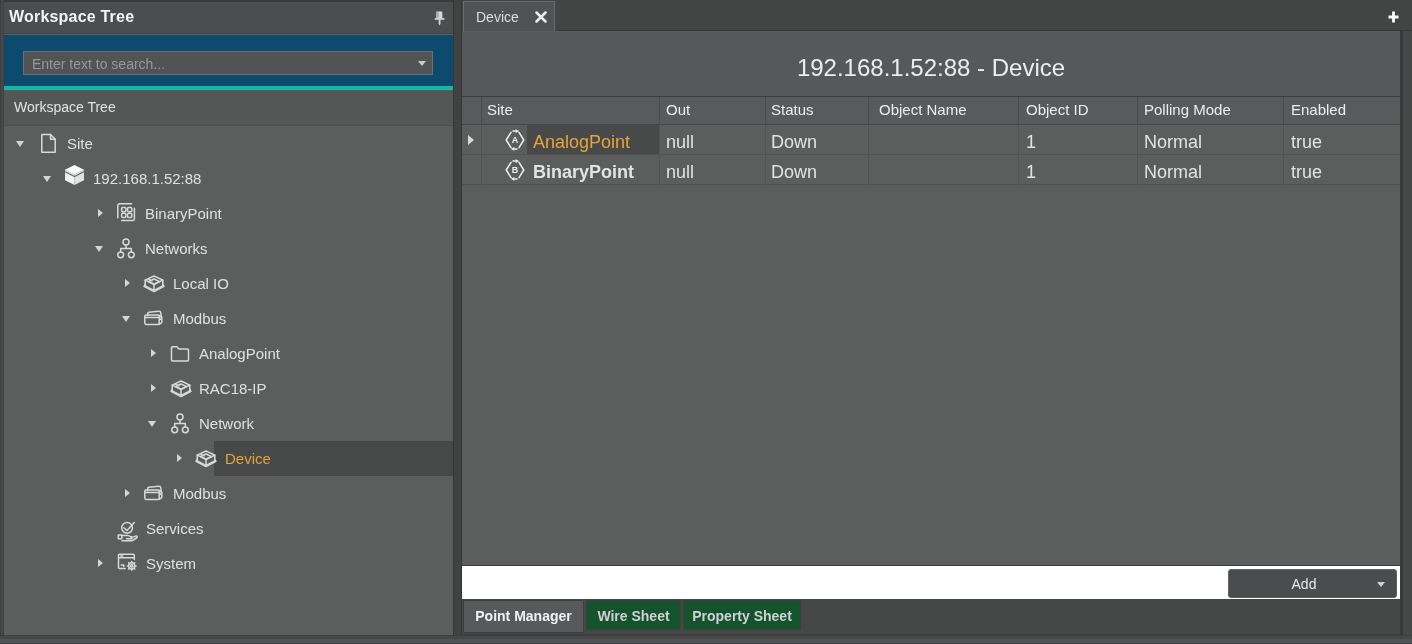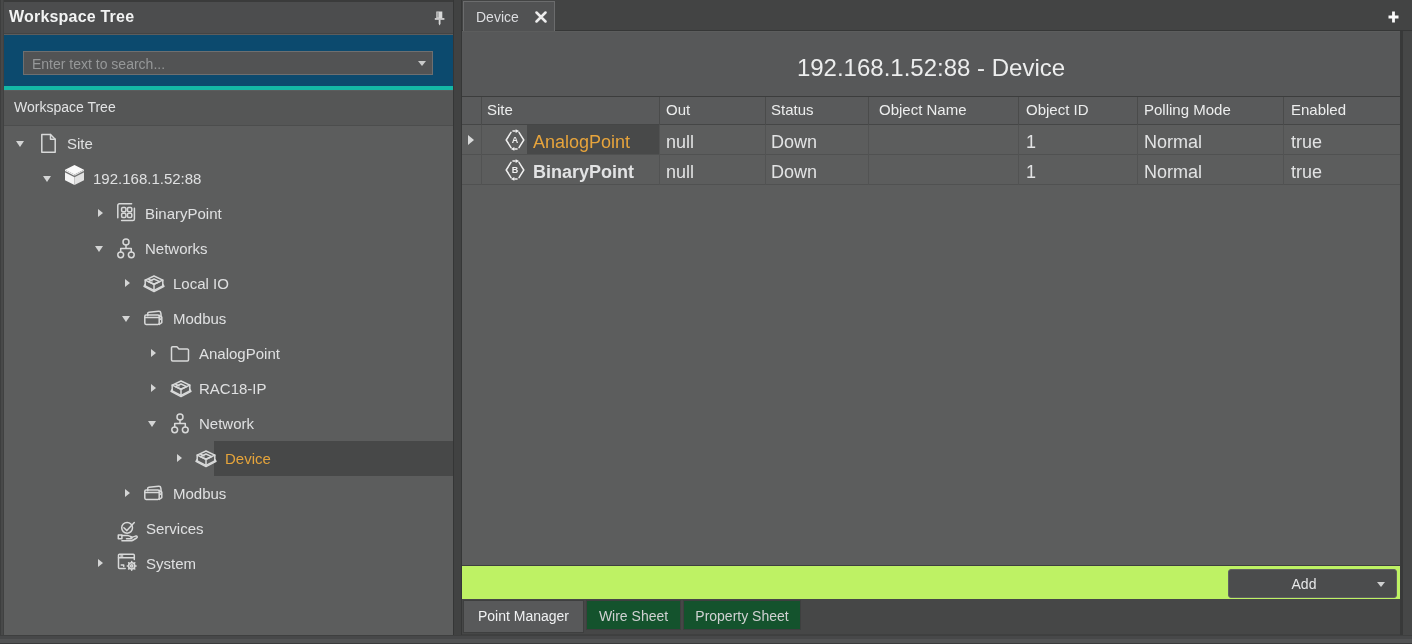--- a/index.html
+++ b/index.html
@@ -36,25 +36,25 @@
 #titlebar .t { position:absolute; width:938px; top:22px; text-align:center; font-size:24px; color:#eceded; }
 #thead { left:0; top:97px; width:938px; height:28px; background:#595a5b; border-bottom:1px solid #454646; }
 .hcell { position:absolute; top:4px; font-size:15px; color:#eceded; }
 .vline { position:absolute; top:0; width:1px; height:28px; background:#4a4b4b; }
 #rows { left:0; top:125px; width:938px; }
 .grow { position:absolute; width:938px; height:30px; border-bottom:1px solid #505151; }
 .gcell { position:absolute; top:7px; font-size:18px; color:#e2e3e4; }
 .gvline { position:absolute; top:0; width:1px; height:30px; background:#525353; }
 #focus-cell { position:absolute; left:65px; top:0px; width:133px; height:29px; background:#484949; }
 #row-ind { position:absolute; left:6px; top:10px; width:0; height:0; border-left:6px solid #d8d9d9; border-top:5px solid transparent; border-bottom:5px solid transparent; }
-#addbar { left:0; top:565px; width:938px; height:34px; background:#bef264; border-top:1px solid #3e3f3f; }
+#addbar { left:0; top:565px; width:938px; height:34px; background:#ffffff; border-top:1px solid #3e3f3f; }
 #addbtn { position:absolute; left:766px; top:3px; width:169px; height:29px; background:#4b4c4d; border:1px solid #606162; border-radius:3px; }
 #addbtn .t { position:absolute; width:150px; top:6px; text-align:center; font-size:14px; color:#e6e7e8; }
 #addbtn .ar { position:absolute; left:148px; top:12px; width:0; height:0; border-top:5px solid #cfd0d0; border-left:4px solid transparent; border-right:4px solid transparent; }
-#btabs { left:0; top:599px; width:938px; height:36px; background:#464747; }
+#btabs { left:0; top:599px; width:938px; height:36px; background:#464747;font-weight:bold; }
 .btab { position:absolute; top:1px; height:30px; background:#14532d; border:1px solid #3e3f3f; }
 .btab .t { position:absolute; width:100%; top:7px; text-align:center; font-size:14px; color:#d0d1d2; }
 #btab1 { left:1px; top:1px; width:121px; height:33px; background:#58595a; }
 #btab1 .t { color:#f0f1f2; }
 #below-tabs { left:0; top:634px; width:938px; height:10px; background:#3f4040; }
 #rp-right-edge { left:1400px; top:31px; width:12px; height:613px; background:#464747; border-left:3px solid #383939; }
 
 
 #edge-l { left:0; top:0; width:4px; height:644px; background:#484949; border-left:1px solid #3d3e3e; border-right:1px solid #404141; }
 #edge-b { left:0; top:635px; width:1412px; height:9px; background:#474849; border-top:1px solid #3e3f3f; }

